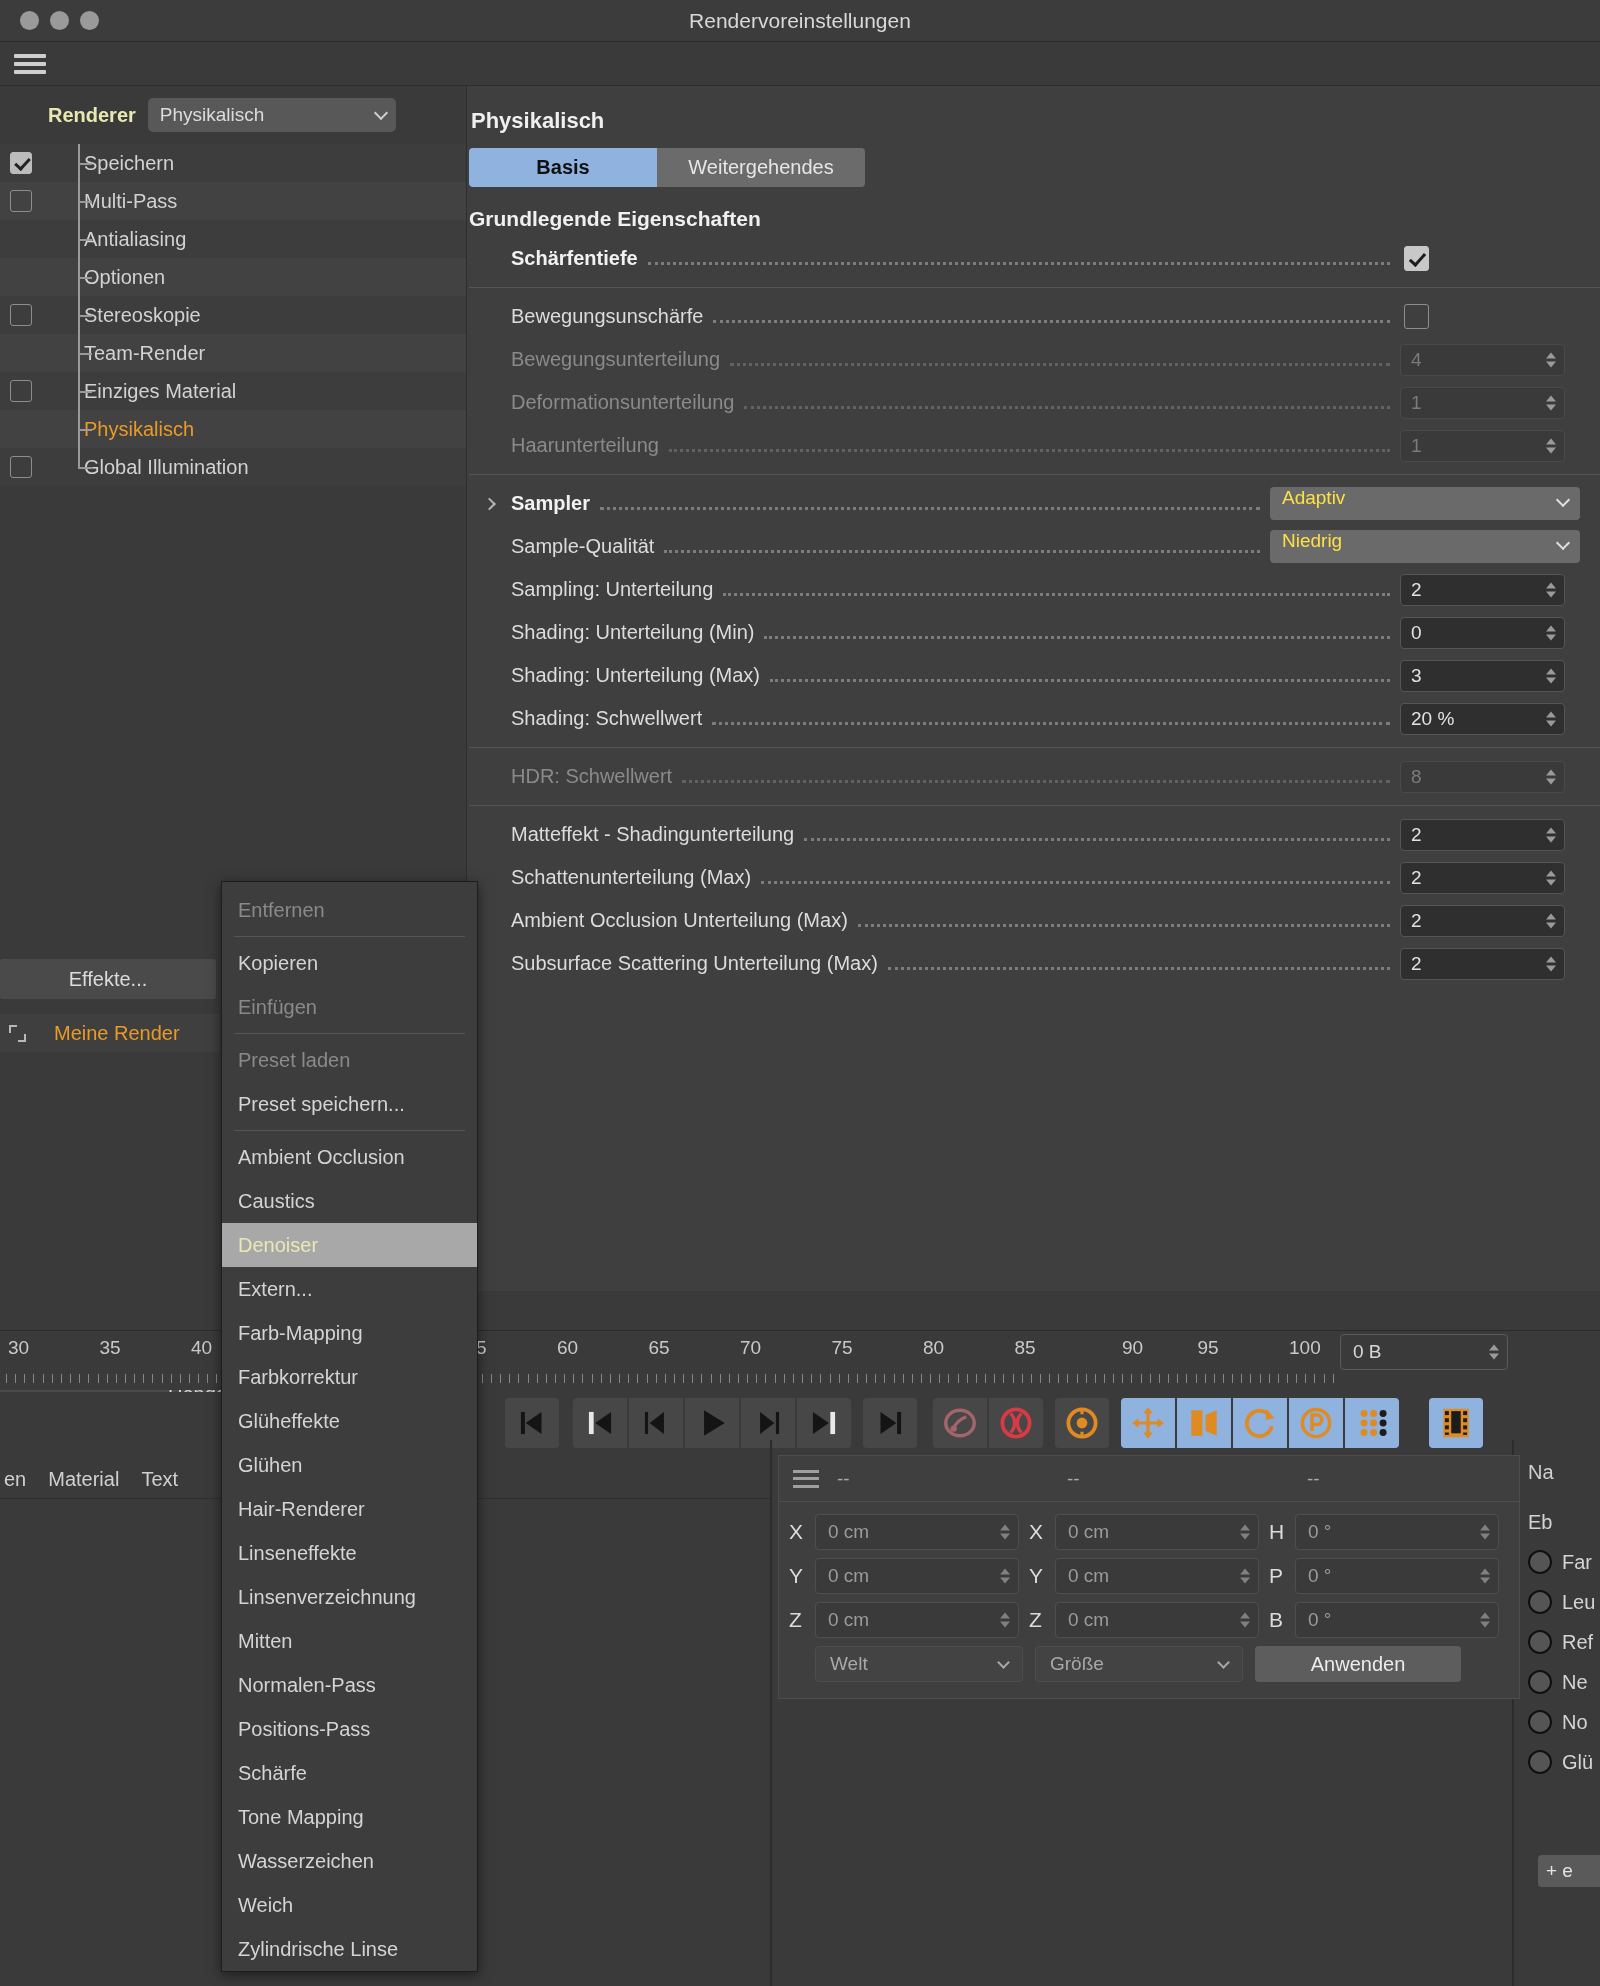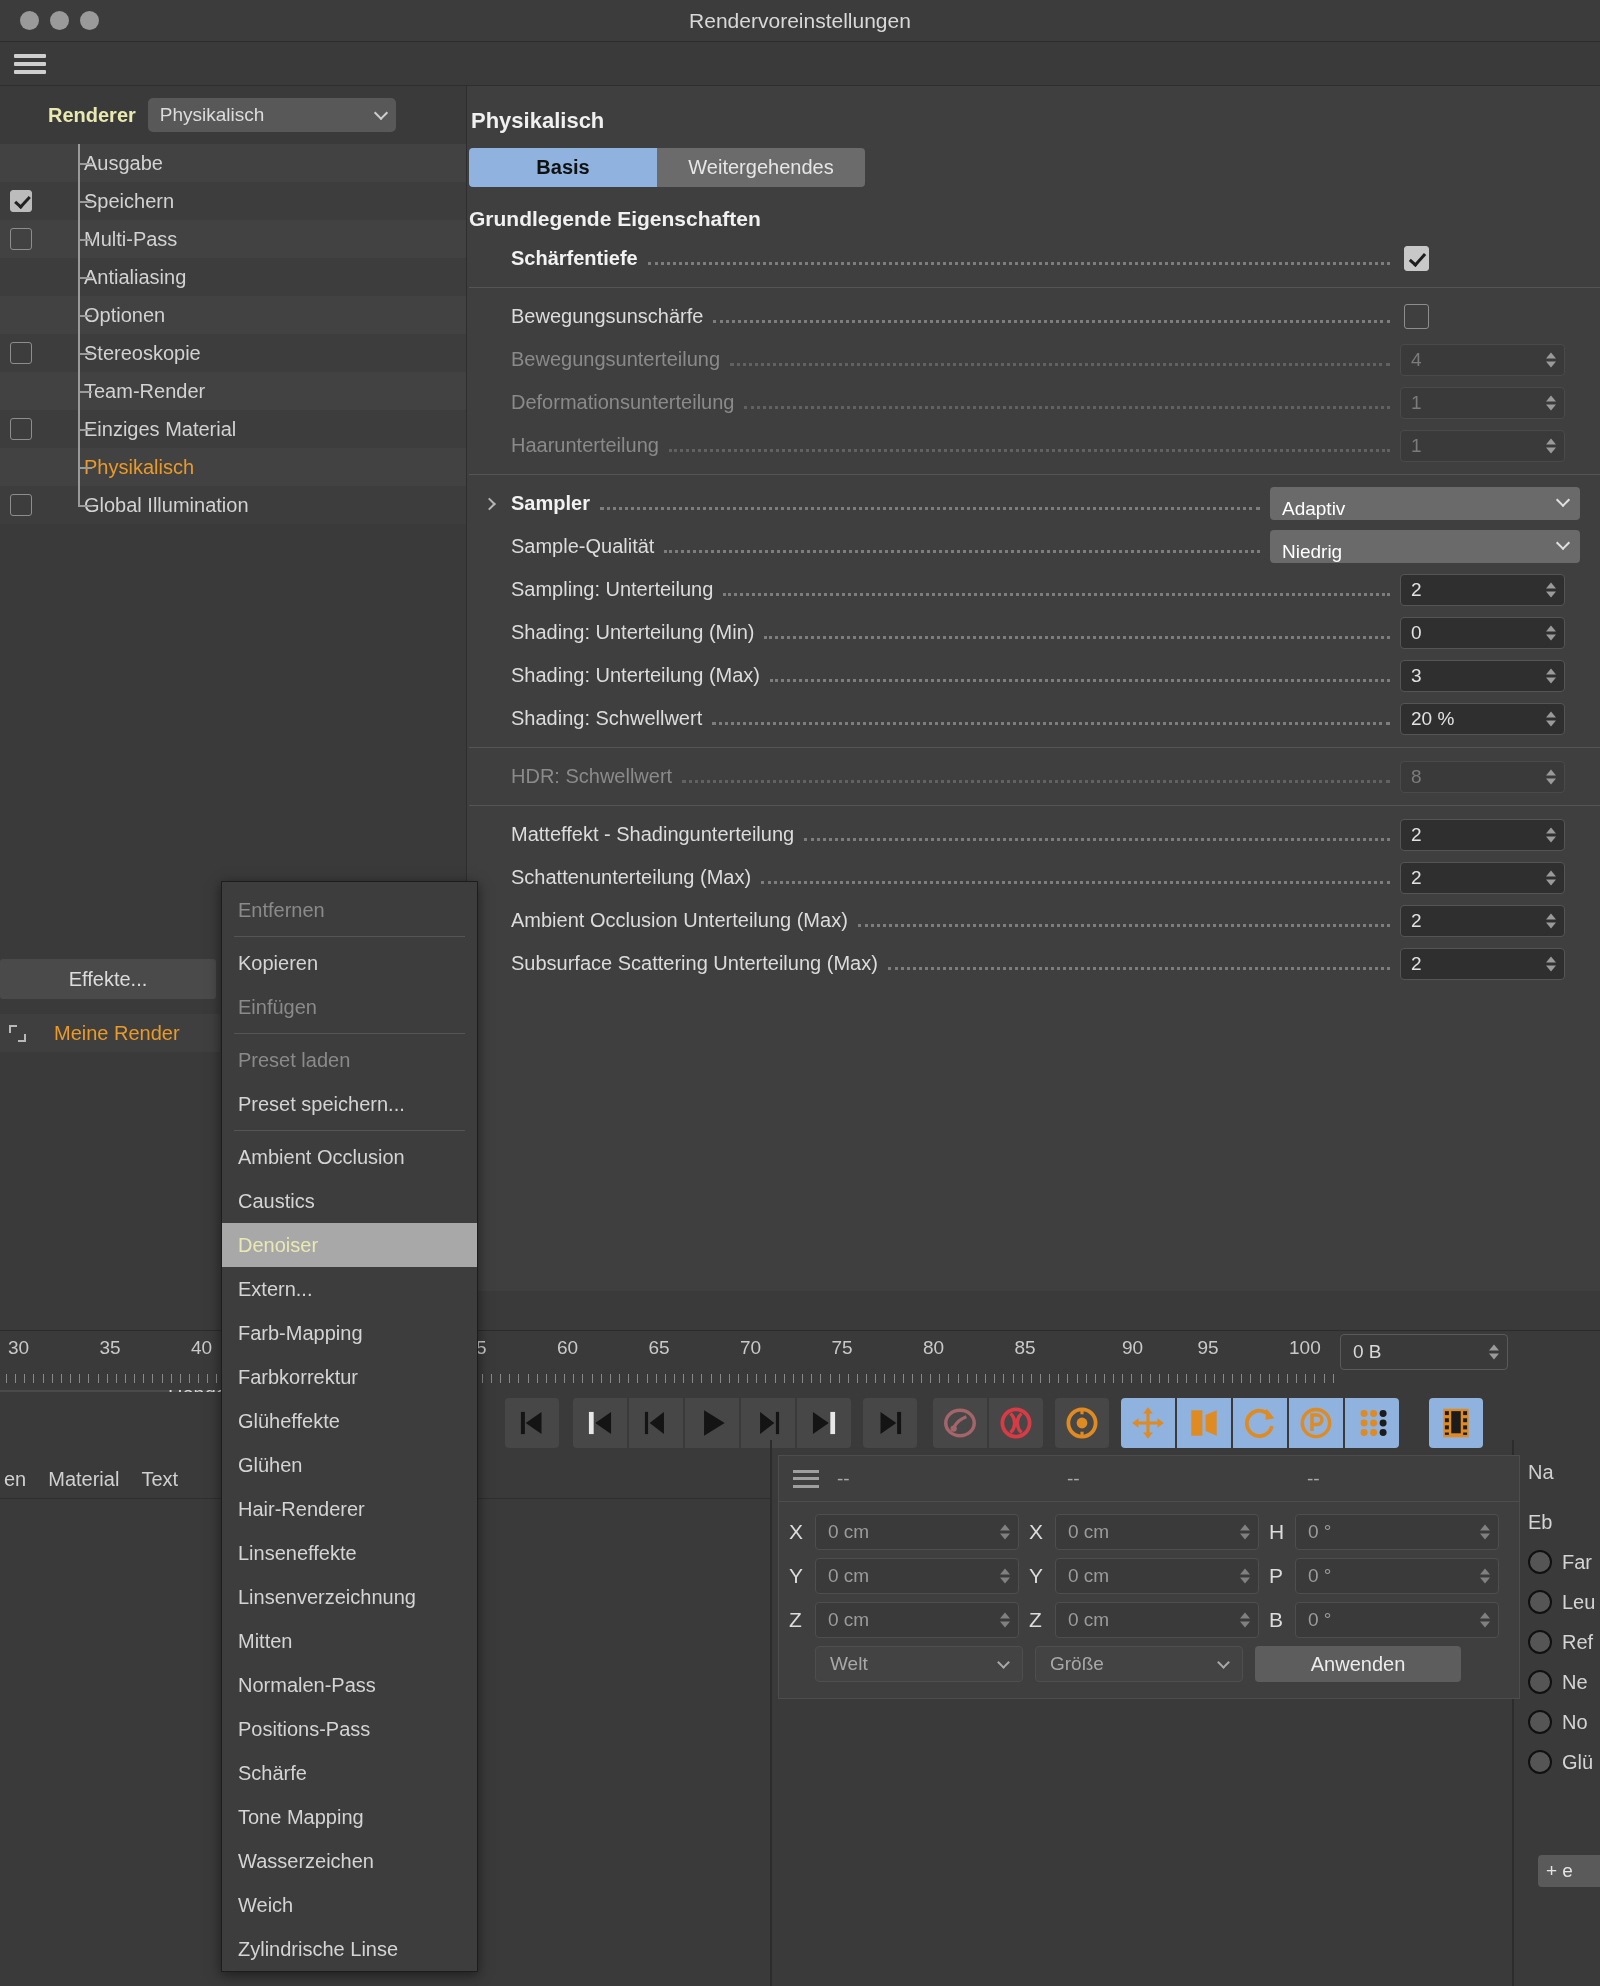--- a/index.html
+++ b/index.html
@@ -163,21 +163,21 @@
     width:25px; height:25px; border:1px solid #8d8d8d; border-radius:3px;
     position:relative; flex:0 0 auto; margin-left:4px;
   }
   .cbox.checked{ background:#c8c8c8; border-color:#c8c8c8; }
   .cbox.checked:after{
     content:""; position:absolute; left:8px; top:3px; width:6px; height:13px;
     border-right:3px solid #1d1d1d; border-bottom:3px solid #1d1d1d; transform:rotate(42deg);
   }
   .dropdown{
     width:310px; height:33px; background:#6a6a6a; border-radius:4px;
-    color:#ffffff; font-size:19px; display:flex; align-items:flex-end;
+    color:#fde047; font-size:19px; display:flex; align-items:flex-start;
     padding-left:12px; position:relative; flex:0 0 auto;
   }
   .dropdown .chev2{
     position:absolute; right:12px; top:8px;
     width:10px; height:10px; border-right:2px solid #e0e0e0; border-bottom:2px solid #e0e0e0;
     transform:rotate(45deg);
   }
   .divider{ height:1px; background:#555; margin:7px 0 7px 2px; }
   .arrow-r{
     position:absolute; left:18px; top:50%; transform:translateY(-50%);
@@ -334,25 +334,20 @@
 
   <div class="leftcol">
     <div class="renderer-row">
       <span class="renderer-label">Renderer</span>
       <div class="select">
         <span>Physikalisch</span>
         <span class="chev"></span>
       </div>
     </div>
     <div class="tree" id="tree">
-        <div class="tree-row">
-          <span class="tree-stem"></span>
-          <span class="tree-dash"></span>
-          <span class="tree-lbl">Ausgabe</span>
-        </div>
         <div class="tree-row alt">
           <span class="tree-cb checked"></span>
           <span class="tree-stem"></span>
           <span class="tree-dash"></span>
           <span class="tree-lbl">Speichern</span>
         </div>
         <div class="tree-row">
           <span class="tree-cb"></span>
           <span class="tree-stem"></span>
           <span class="tree-dash"></span>

